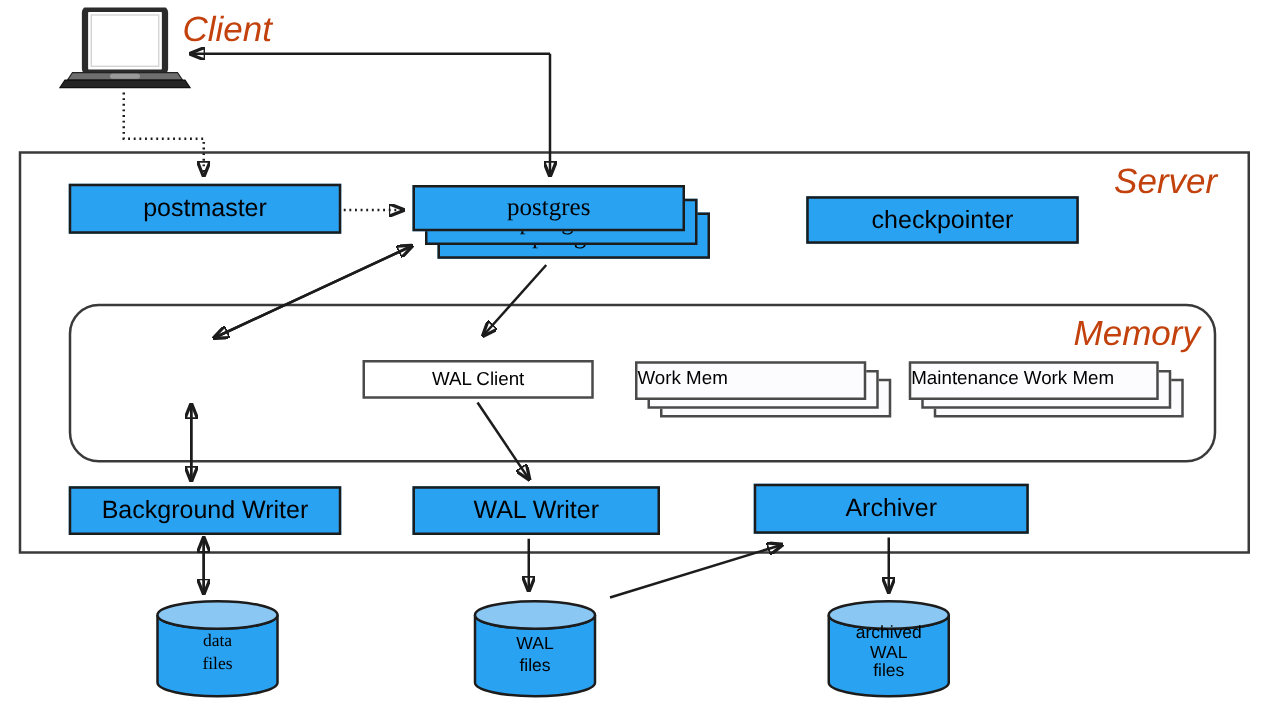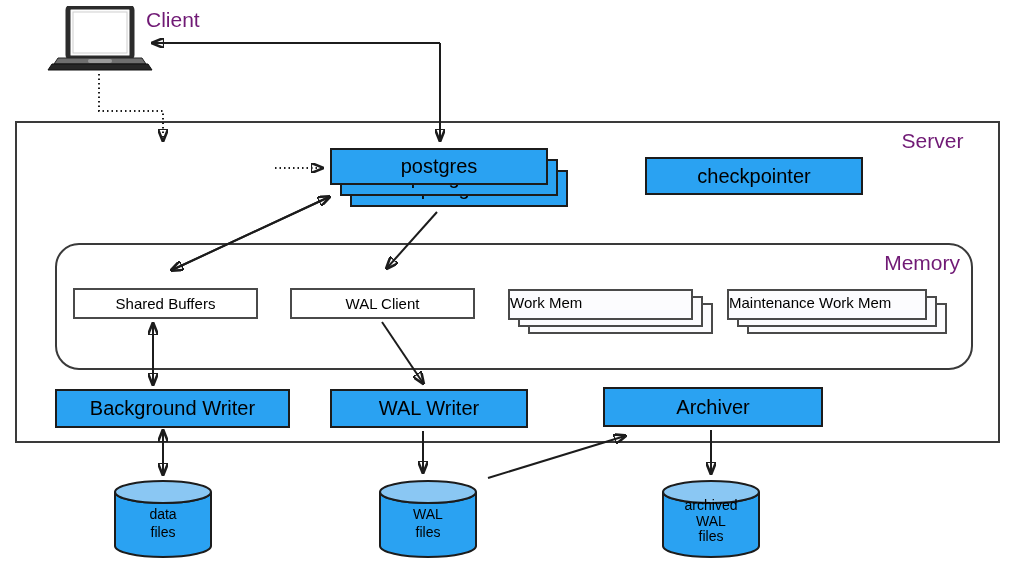--- a/index.html
+++ b/index.html
@@ -30,23 +30,24 @@
   .arrows path {
     stroke: var(--outline);
     stroke-width: 2;
     fill: none;
   }
   .arrows path.dash {
     stroke-dasharray: 1.5 3;
   }
   .free-label {
     position: absolute;
-    font-size: 21px;
-    color: #701a75;
+    font-size: 28px;
+    color: #c2410c;
     z-index: 4;
+    font-style: italic;
   }
   .server-box {
     position: absolute;
     left: 15px; top: 121px;
     width: 985px; height: 322px;
     border: 2px solid #3a3a3a;
     background: transparent;
     z-index: 1;
   }
   .memory-box {
@@ -95,20 +96,21 @@
   .pg-stack-wrap, .mem-stack-wrap { position: absolute; z-index: 3; }
   .pg-layer {
     position: absolute;
     width: 218px; height: 37px;
     background: var(--process-fill);
     border: 2px solid var(--outline);
     display: flex;
     align-items: center;
     justify-content: center;
     font-size: 20px;
+    font-family: Liberation Serif, serif;
   }
   .cylinder {
     position: absolute;
     width: 100px; height: 80px;
     z-index: 3;
   }
   .cylinder svg { position: absolute; left: 0; top: 0; }
   .cyl-label {
     position: absolute;
     left: 0; right: 0; top: 26px;
@@ -145,28 +147,28 @@
     </svg>
   </div>
   <div class="free-label" style="left:146px; top:8px;">Client</div>
 
   <div class="server-box"></div>
   <div class="free-label" style="left:880px; top:129px; width:105px; text-align:center;">Server</div>
 
   <div class="memory-box"></div>
   <div class="free-label" style="left:765px; top:251px; width:195px; text-align:right;">Memory</div>
 
+  <div class="proc-box" style="left:55px; top:147px; width:218px; height:40px;">postmaster</div>
 
   <div class="pg-layer" style="left:350px; top:170px;">postgres</div>
   <div class="pg-layer" style="left:340px; top:159px;">postgres</div>
   <div class="pg-layer" style="left:330px; top:148px;">postgres</div>
 
   <div class="proc-box" style="left:645px; top:157px; width:218px; height:38px;">checkpointer</div>
 
-  <div class="mem-box" style="left:73px; top:288px; width:185px; height:31px;">Shared Buffers</div>
   <div class="mem-box" style="left:290px; top:288px; width:185px; height:31px;">WAL Client</div>
 
   <div class="mem-stack-wrap">
     <div class="mem-layer" style="left:528px; top:303px; width:185px; height:31px;">
       <div class="stack-label">Work Mem</div>
     </div>
     <div class="mem-layer" style="left:518px; top:296px; width:185px; height:31px;">
       <div class="stack-label">Work Mem</div>
     </div>
     <div class="mem-layer" style="left:508px; top:289px; width:185px; height:31px;">
@@ -179,25 +181,25 @@
       <div class="stack-label">Maintenance Work Mem</div>
     </div>
     <div class="mem-layer" style="left:737px; top:296px; width:200px; height:31px;">
       <div class="stack-label">Maintenance Work Mem</div>
     </div>
     <div class="mem-layer" style="left:727px; top:289px; width:200px; height:31px;">
       <div class="stack-label">Maintenance Work Mem</div>
     </div>
   </div>
 
-  <div class="proc-box" style="left:55px; top:389px; width:235px; height:39px;">Background Writer</div>
+  <div class="proc-box" style="left:55px; top:389px; width:218px; height:39px;">Background Writer</div>
   <div class="proc-box" style="left:603px; top:387px; width:220px; height:40px;">Archiver</div>
   <div class="proc-box" style="left:330px; top:389px; width:198px; height:39px;">WAL Writer</div>
 
-  <div class="cylinder" style="left:113px; top:479px;">
+  <div class="cylinder" style="left:124px; top:479px;font-family:Liberation Serif, serif;">
     <svg width="100" height="80" viewBox="0 0 100 80">
       <path d="M2,13 V67 A48,11 0 0 0 98,67 V13 A48,11 0 0 1 2,13 Z" fill="var(--process-fill)" stroke="var(--outline)" stroke-width="2"></path>
       <ellipse cx="50" cy="13" rx="48" ry="11" fill="var(--cylinder-top)" stroke="var(--outline)" stroke-width="2"></ellipse>
     </svg>
     <div class="cyl-label">data
 files</div>
   </div>
 
   <div class="cylinder" style="left:378px; top:479px;">
     <svg width="100" height="80" viewBox="0 0 100 80">

